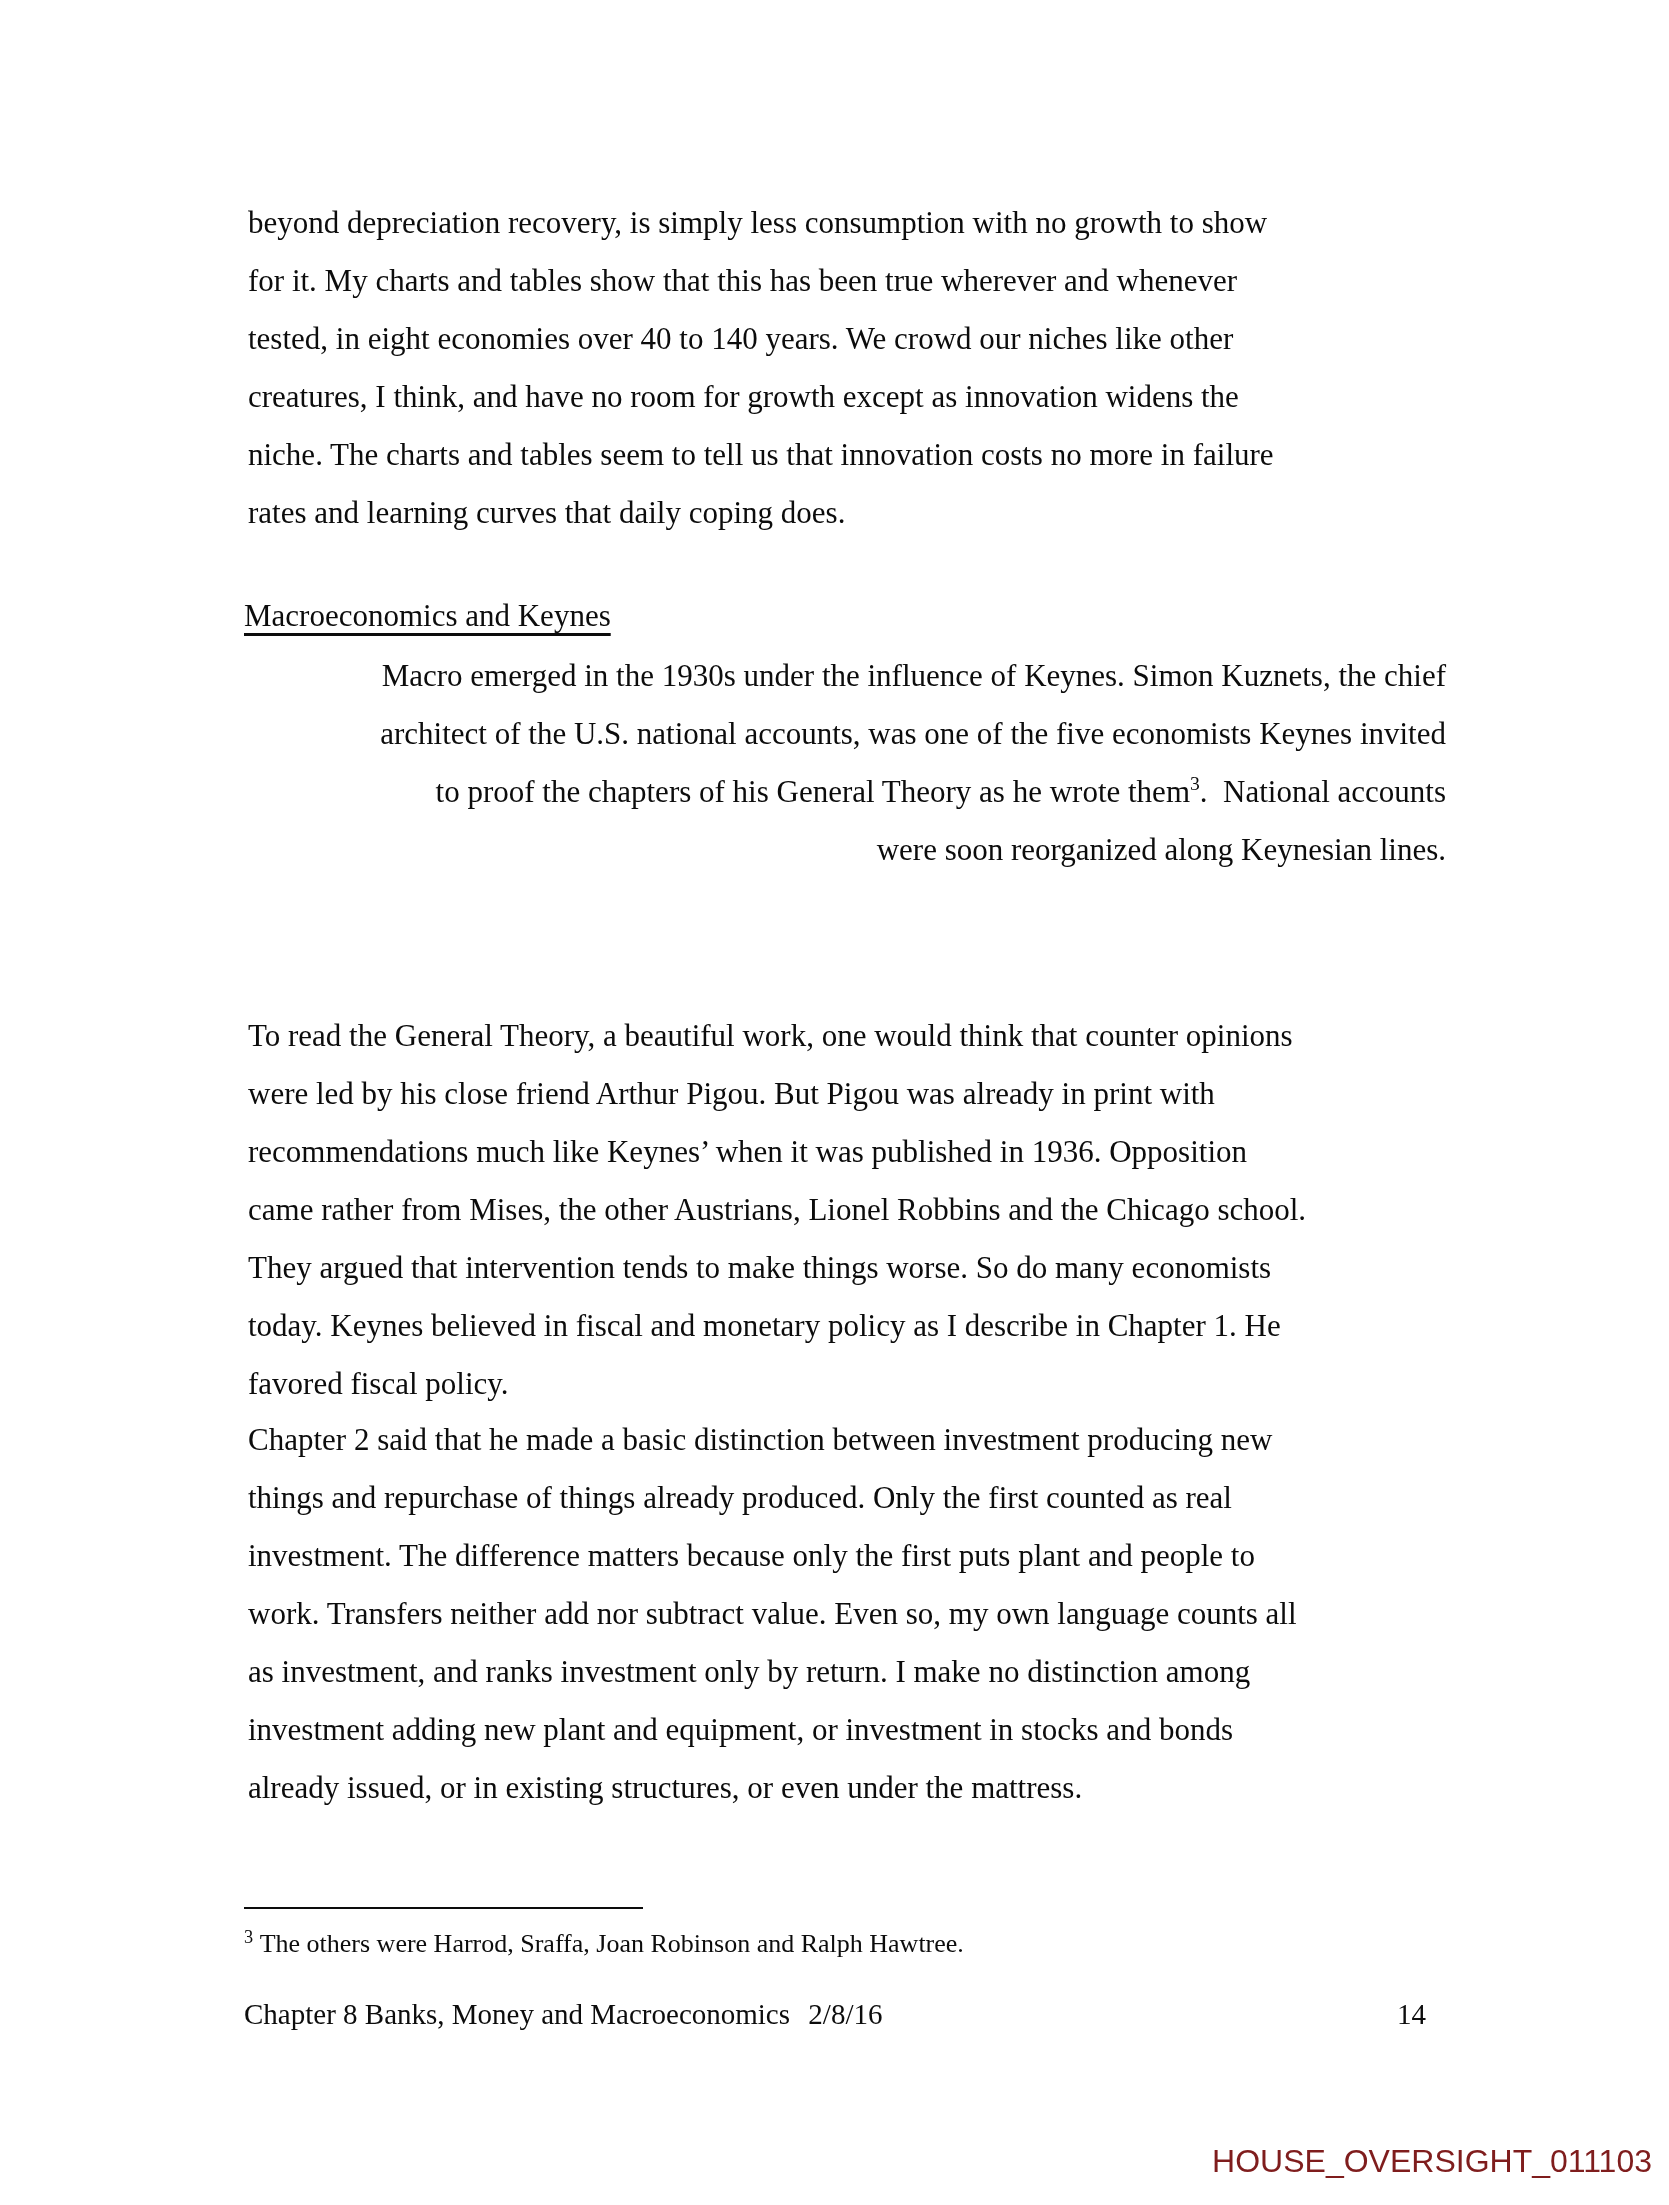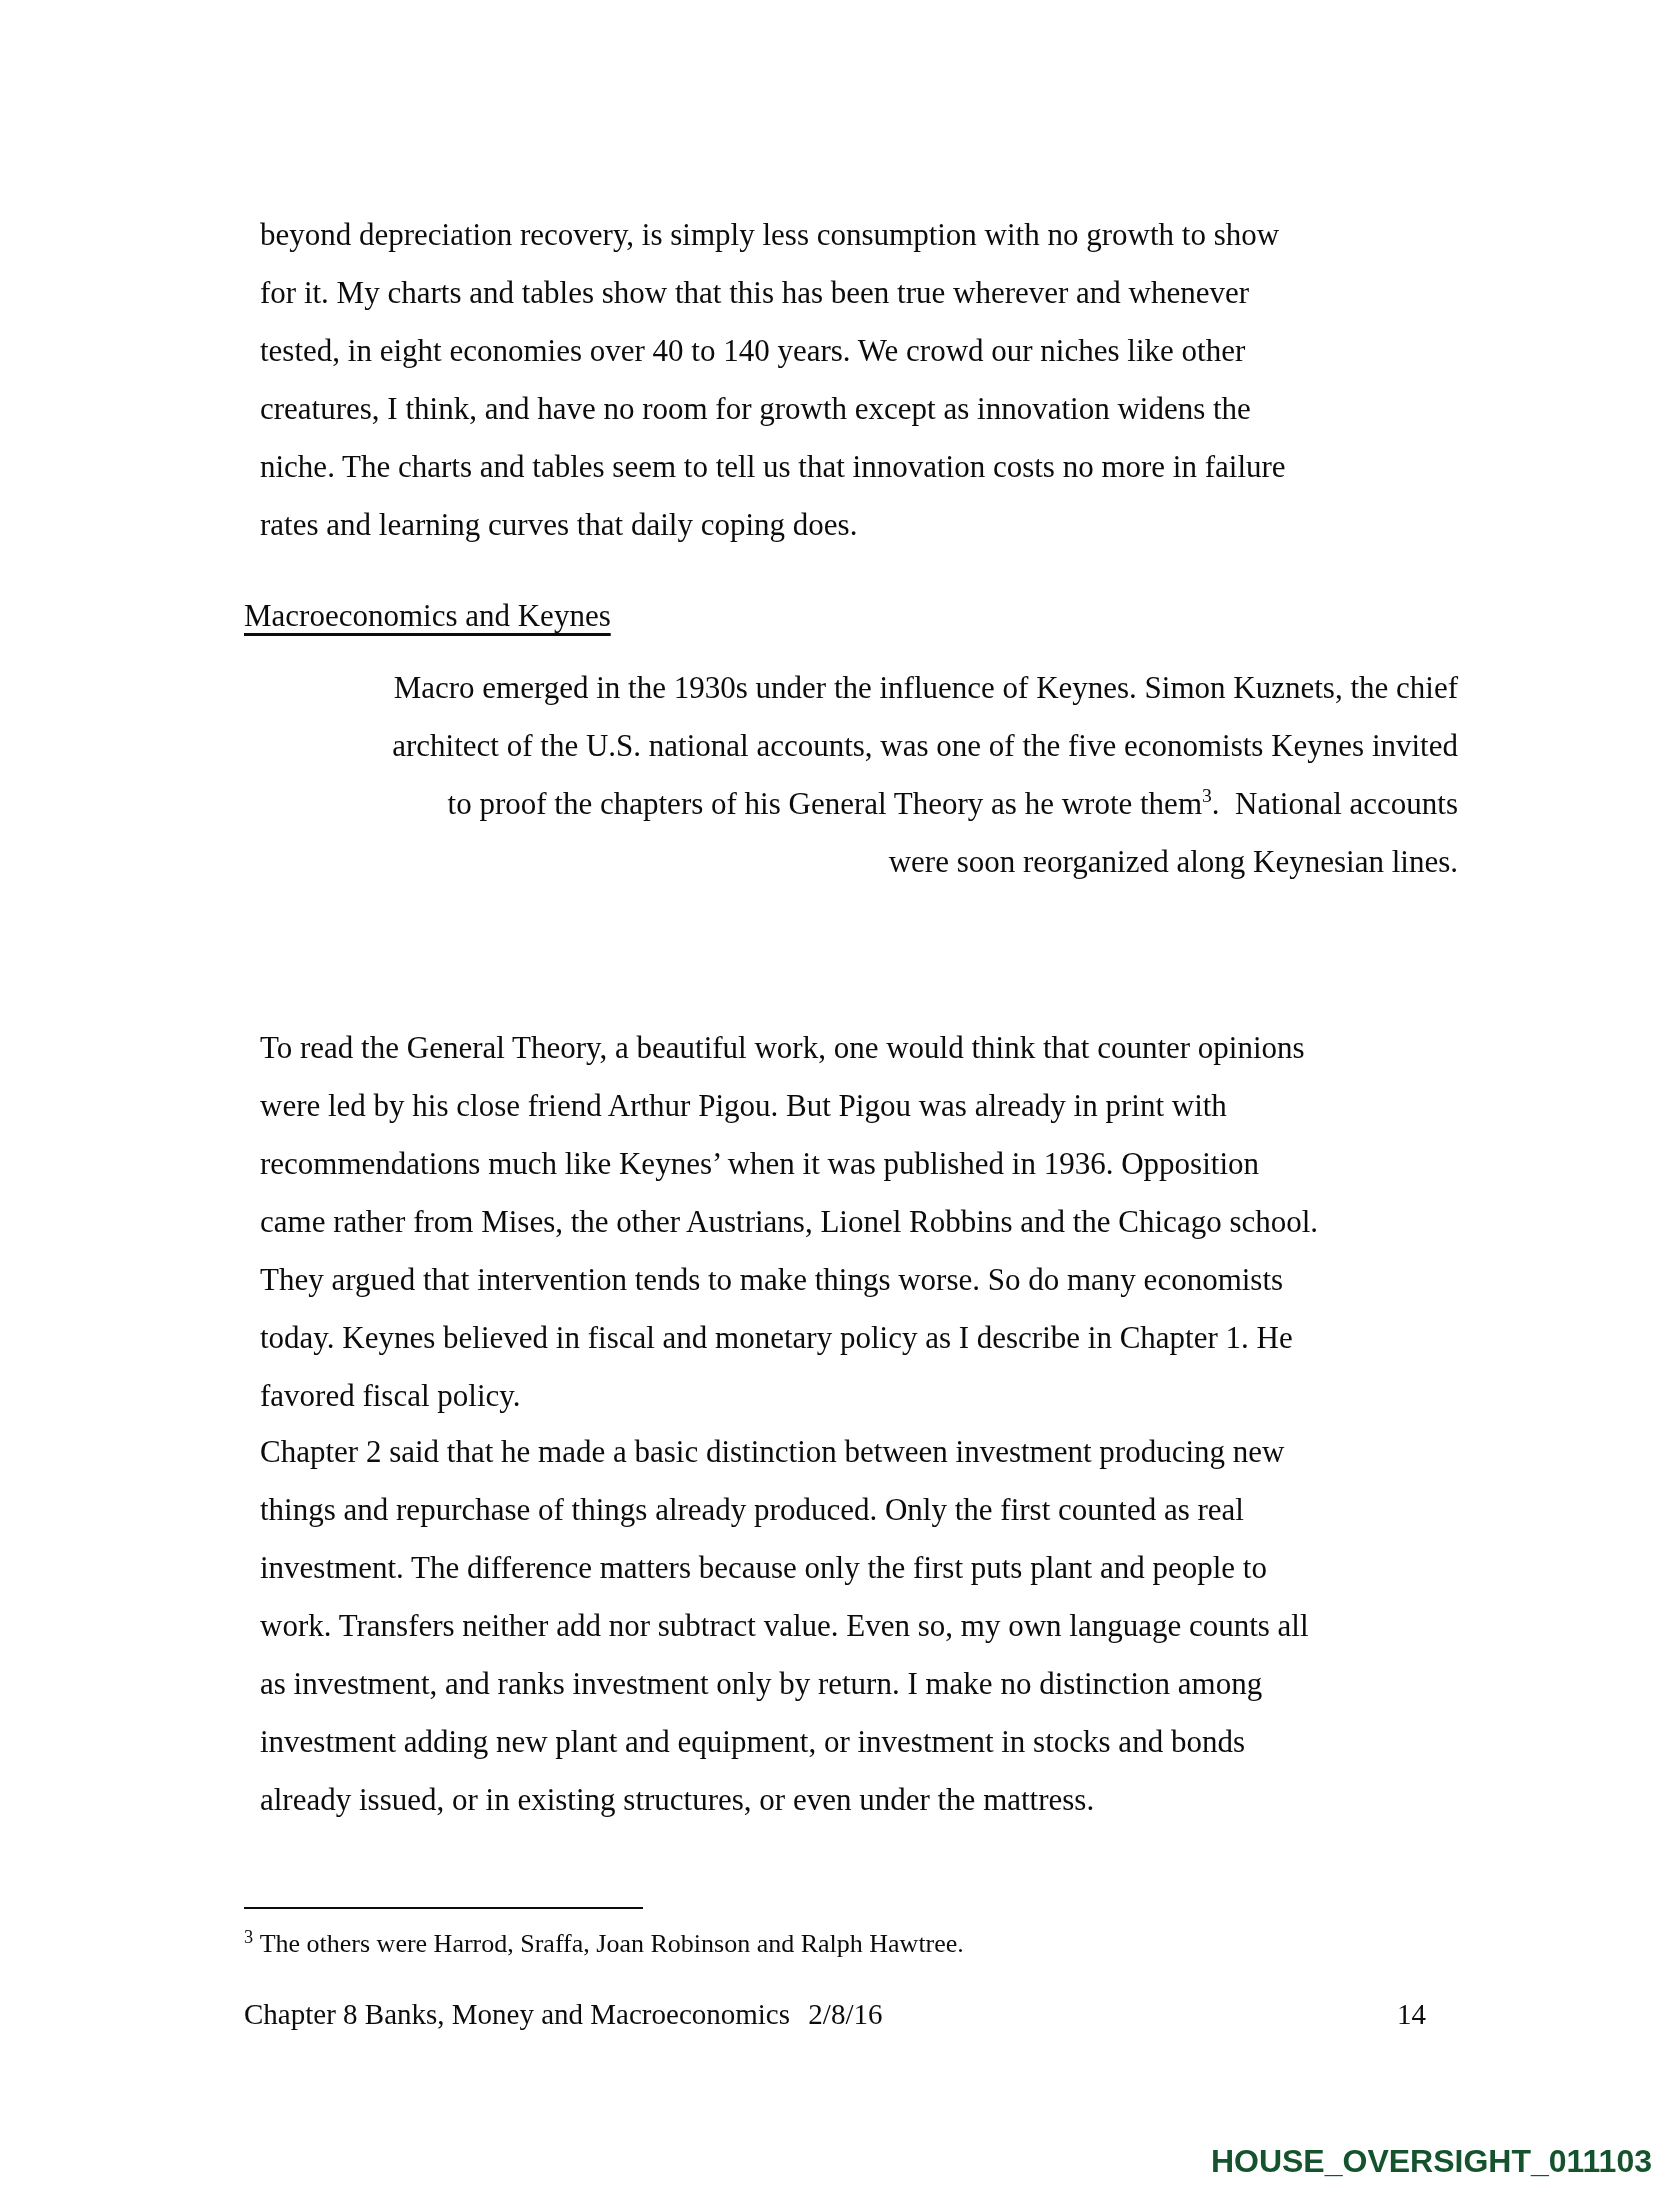--- a/index.html
+++ b/index.html
@@ -12,21 +12,21 @@
     font-family: "Liberation Serif", serif;
     color: #0c0c0c;
   }
   .textblock {
     position: absolute;
     left: 244px;
     width: 1198px;
     font-size: 31px;
     line-height: 58px;
     white-space: nowrap;
-    margin: 16px;
+    margin: 4px;
   }
   .run-i { }
   .run-sup {
     font-size: 19.6px;
     line-height: 0;
     position: relative;
     top: -12.4px;
   }
   .heading {
     position: absolute;
@@ -82,23 +82,22 @@
     white-space: nowrap;
   }
   .footer .footer-date { margin-left: 18.3px; }
   .stamp {
     position: absolute;
     top: 2142px;
     right: 17px;
     font-family: "Liberation Sans", sans-serif;
     font-size: 32px;
     line-height: 39px;
-    color: #14532d;
+    color: #7f1d1d;
     white-space: nowrap;
-    font-weight: bold;
   }
 </style>
 </head>
 <body>
 
 <div class="page">
 
   <p class="textblock p1"><span>beyond depreciation recovery, is simply less consumption with no growth to show</span><br><span>for it. My charts and tables show that this has been true wherever and whenever</span><br><span>tested, in eight economies over 40 to 140 years. We crowd our niches like other</span><br><span>creatures, I think, and have no room for growth except as innovation widens the</span><br><span>niche. The charts and tables seem to tell us that innovation costs no more in failure</span><br><span>rates and learning curves that daily coping does.</span></p>
 
   <h2 class="heading">Macroeconomics and Keynes</h2>

